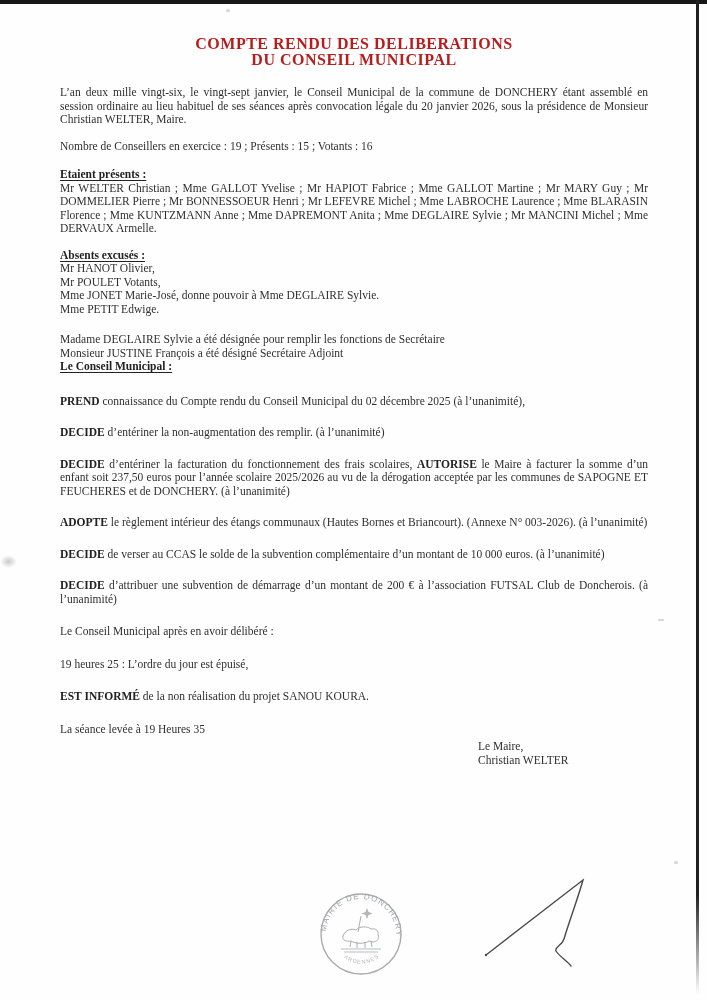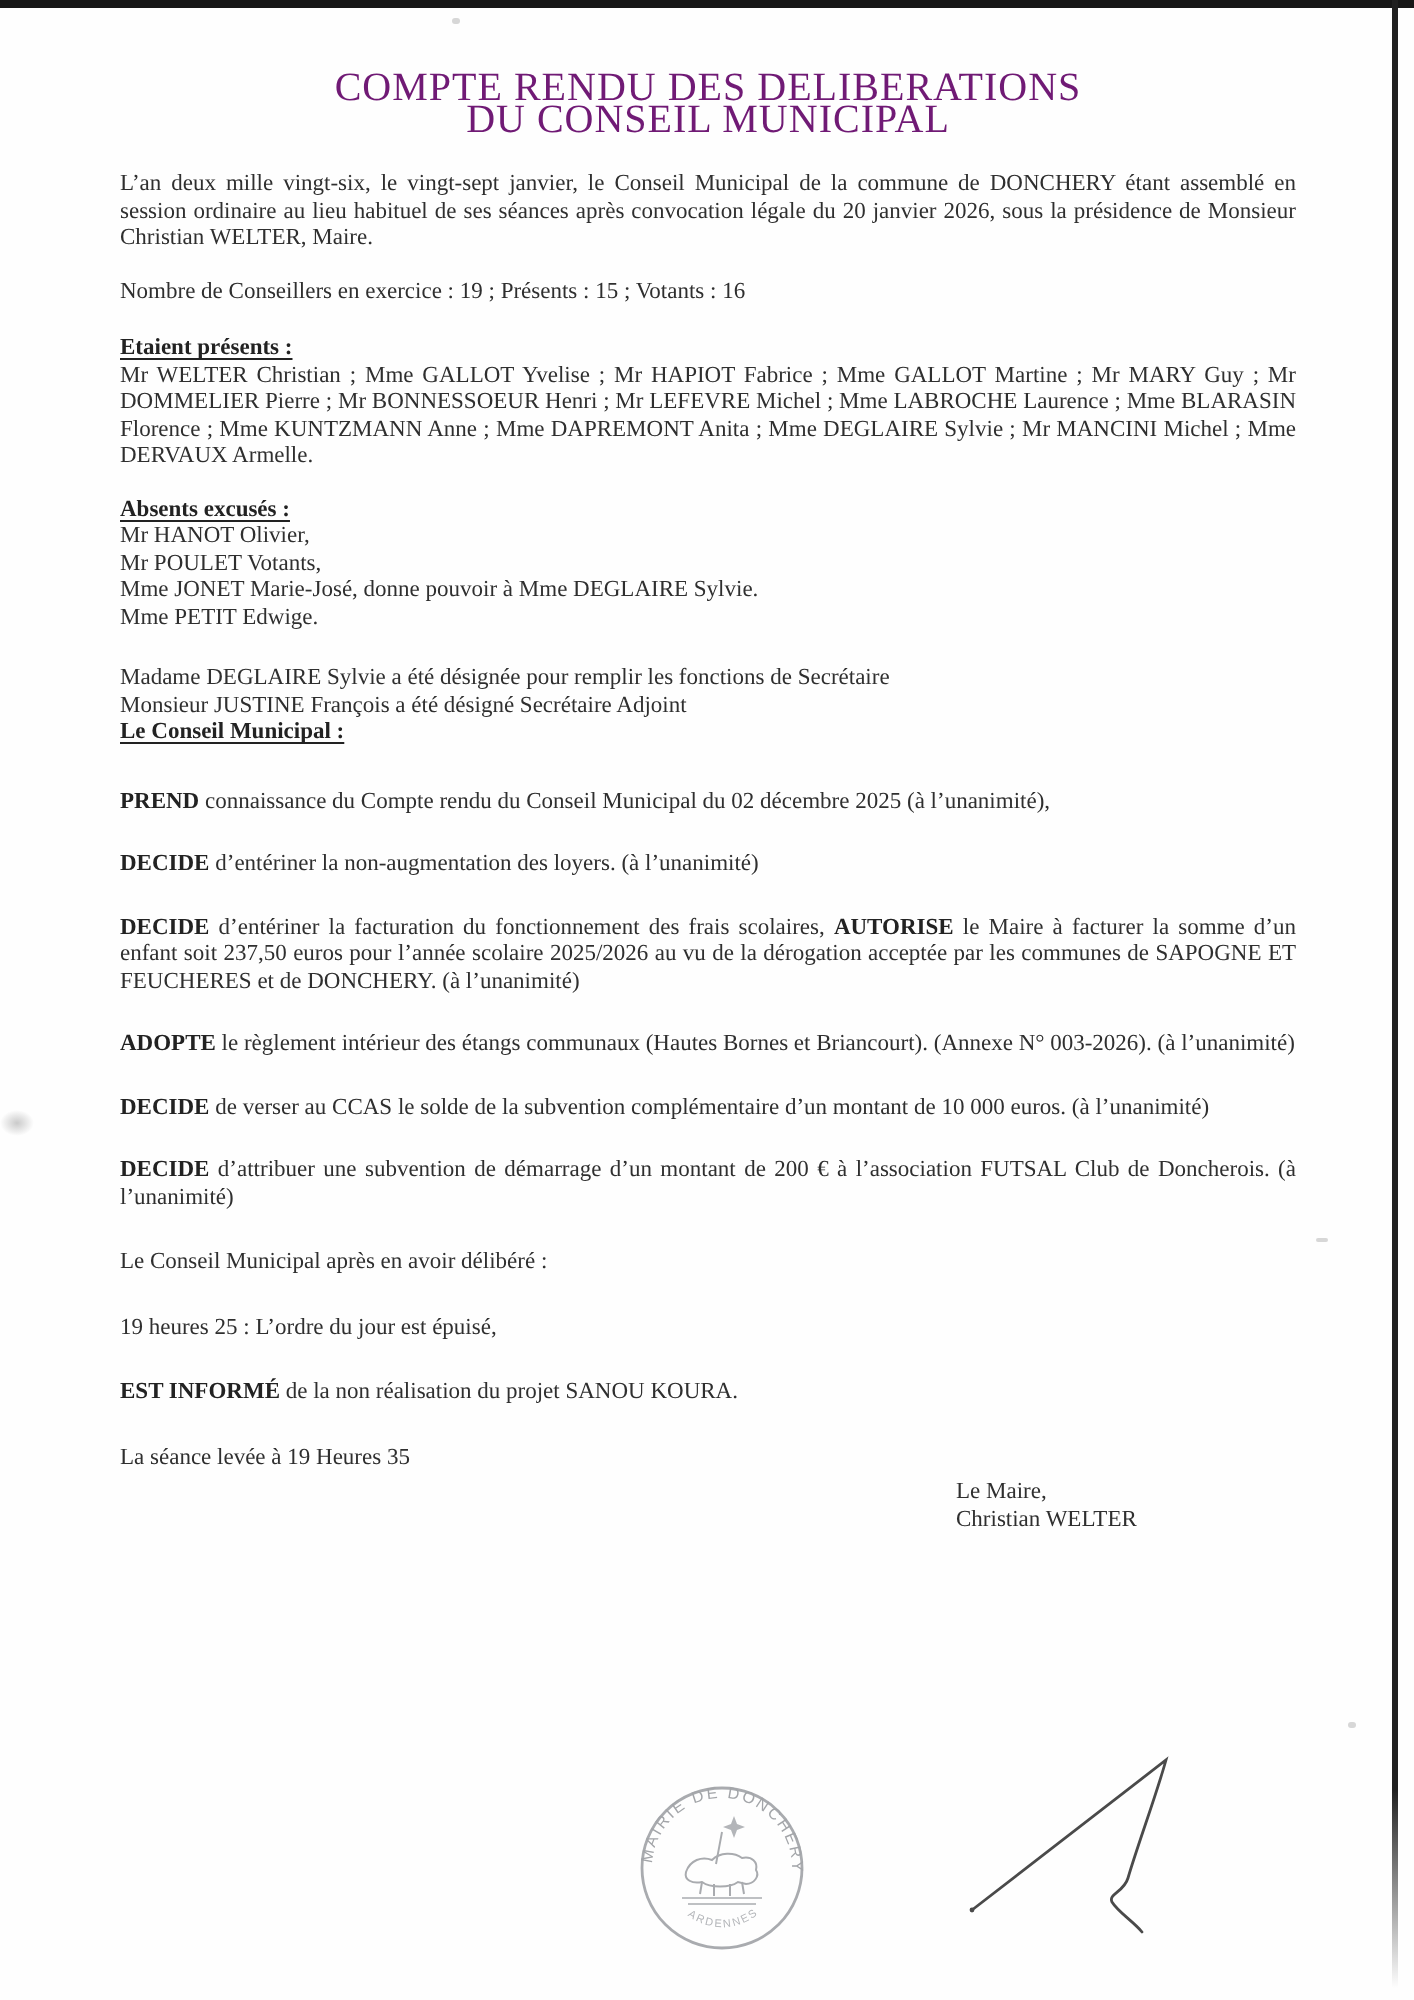--- a/index.html
+++ b/index.html
@@ -17,22 +17,22 @@
     background:linear-gradient(#202020 90%,rgba(32,32,32,0));}
   .smudge-left{position:absolute;left:0;top:555px;width:17px;height:13px;border-radius:50%;
     background:radial-gradient(rgba(150,150,150,.5),rgba(150,150,150,0) 70%);}
   .speck{position:absolute;background:#c2c2c2;opacity:.65;border-radius:2px;}
   .speck.s1{left:226px;top:9px;width:4px;height:3px;}
   .speck.s2{left:658px;top:619px;width:6px;height:2px;}
   .speck.s3{left:674px;top:861px;width:4px;height:3px;}
 
   .content{position:absolute;left:60px;width:588px;top:0;font-size:11.5px;line-height:13.5px;}
   .content p{margin:0;}
-  .title{margin-top:36px;text-align:center;font-weight:normal;font-size:20px;line-height:16px;
-    letter-spacing:.5px;color:#701a75;}
+  .title{margin-top:36px;text-align:center;font-weight:bold;font-size:16px;line-height:16px;
+    letter-spacing:.5px;color:#b91c1c;}
   .justify{text-align:justify;}
   .mt-intro{margin-top:18px !important;}
   .mt-counts{margin-top:13px !important;}
   .mt-sec{margin-top:15px !important;}
   .mt-par{margin-top:13px !important;}
   .mt-secr{margin-top:17px !important;}
   .mt-first-delib{margin-top:21px !important;}
   .mt-delib{margin-top:18px !important;}
   .mt-close{margin-top:19px !important;}
   .heading-u{font-weight:bold;text-decoration:underline;text-underline-offset:2px;color:#222;}
@@ -75,21 +75,21 @@
     <p>Mr POULET Votants,</p>
     <p>Mme JONET Marie-José, donne pouvoir à Mme DEGLAIRE Sylvie.</p>
     <p>Mme PETIT Edwige.</p>
 
     <p class="mt-secr">Madame DEGLAIRE Sylvie a été désignée pour remplir les fonctions de Secrétaire</p>
     <p>Monsieur JUSTINE François a été désigné Secrétaire Adjoint</p>
     <p class="heading-u">Le Conseil Municipal :</p>
 
     <p class="justify mt-first-delib"><b>PREND</b><span> connaissance du Compte rendu du Conseil Municipal du 02 décembre 2025 (à l’unanimité),</span></p>
 
-    <p class="justify mt-delib"><b>DECIDE</b><span> d’entériner la non-augmentation des loyers. (à l’unanimité)</span></p>
+    <p class="justify mt-delib"><b>DECIDE</b><span> d’entériner la non-augmentation des remplir. (à l’unanimité)</span></p>
 
     <p class="justify mt-delib"><b>DECIDE</b><span> d’entériner la facturation du fonctionnement des frais scolaires, </span><b>AUTORISE</b><span> le Maire à facturer la somme d’un enfant soit 237,50 euros pour l’année scolaire 2025/2026 au vu de la dérogation acceptée par les communes de SAPOGNE ET FEUCHERES et de DONCHERY. (à l’unanimité)</span></p>
 
     <p class="justify mt-delib"><b>ADOPTE</b><span> le règlement intérieur des étangs communaux (Hautes Bornes et Briancourt). (Annexe N° 003-2026). (à l’unanimité)</span></p>
 
     <p class="justify mt-delib"><b>DECIDE</b><span> de verser au CCAS le solde de la subvention complémentaire d’un montant de 10 000 euros. (à l’unanimité)</span></p>
 
     <p class="justify mt-delib"><b>DECIDE</b><span> d’attribuer une subvention de démarrage d’un montant de 200 € à l’association FUTSAL Club de Doncherois. (à l’unanimité)</span></p>
 
     <p class="mt-close">Le Conseil Municipal après en avoir délibéré :</p>

